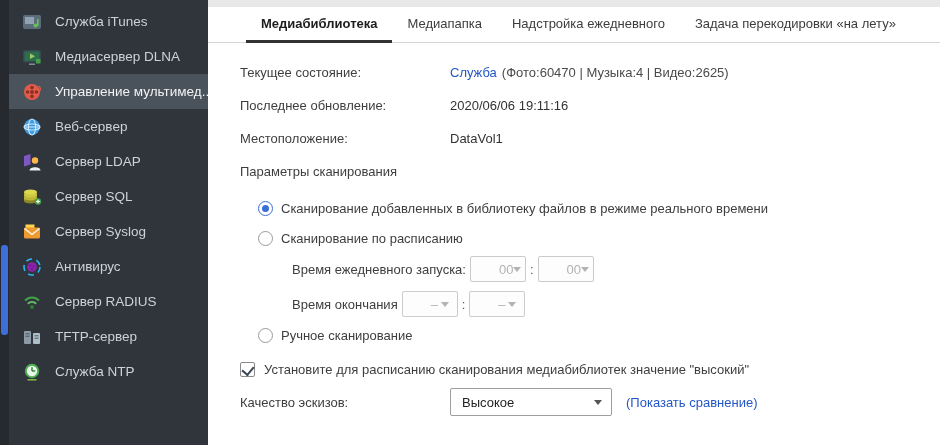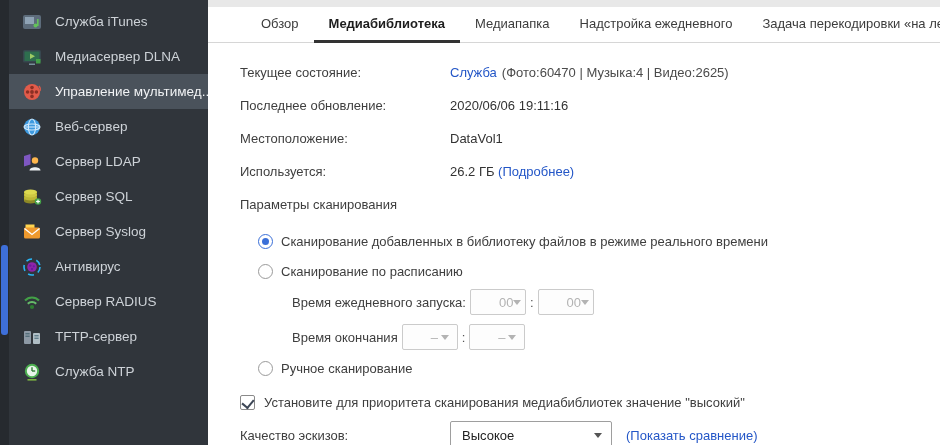--- a/index.html
+++ b/index.html
@@ -200,21 +200,20 @@
         <span>Служба NTP</span>
       </div>
 
     </div>
   </div>
 
   <div class="content">
     <div class="topstrip"></div>
 
     <div class="tabbar">
-      <div class="tab">Обзор</div>
       <div class="tab active">Медиабиблиотека</div>
       <div class="tab">Медиапапка</div>
       <div class="tab">Надстройка ежедневного</div>
       <div class="tab">Задача перекодировки «на лету»</div>
     </div>
 
     <div class="body">
 
       <div class="info-row">
         <span class="info-label">Текущее состояние:</span>
@@ -226,27 +225,20 @@
       <div class="info-row">
         <span class="info-label">Последнее обновление:</span>
         <span class="value">2020/06/06 19:11:16</span>
       </div>
 
       <div class="info-row">
         <span class="info-label">Местоположение:</span>
         <span class="value">DataVol1</span>
       </div>
 
-      <div class="info-row">
-        <span class="info-label">Используется:</span>
-        <span>
-          <span class="value">26.2 ГБ</span>
-          <a class="link">(Подробнее)</a>
-        </span>
-      </div>
 
       <div class="section-label">Параметры сканирования</div>
 
       <div class="radio-row r1">
         <span class="radio on"></span>
         <span class="rlabel">Сканирование добавленных в библиотеку файлов в режиме реального времени</span>
       </div>
 
       <div class="radio-row r2">
         <span class="radio"></span>
@@ -279,21 +271,21 @@
         </span>
       </div>
 
       <div class="radio-row r3">
         <span class="radio"></span>
         <span class="rlabel">Ручное сканирование</span>
       </div>
 
       <div class="check-row">
         <span class="checkbox on"></span>
-        <span>Установите для приоритета сканирования медиабиблиотек значение "высокий"</span>
+        <span>Установите для расписанию сканирования медиабиблиотек значение "высокий"</span>
       </div>
 
       <div class="quality-row">
         <span class="info-label">Качество эскизов:</span>
         <span class="select">
           <span>Высокое</span>
           <span class="arrow"></span>
         </span>
         <a class="link">(Показать сравнение)</a>
       </div>

